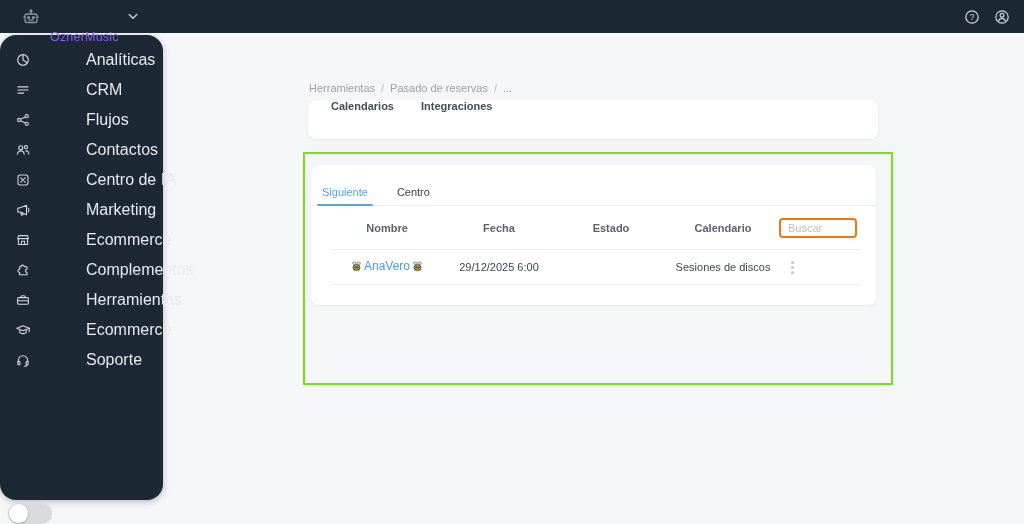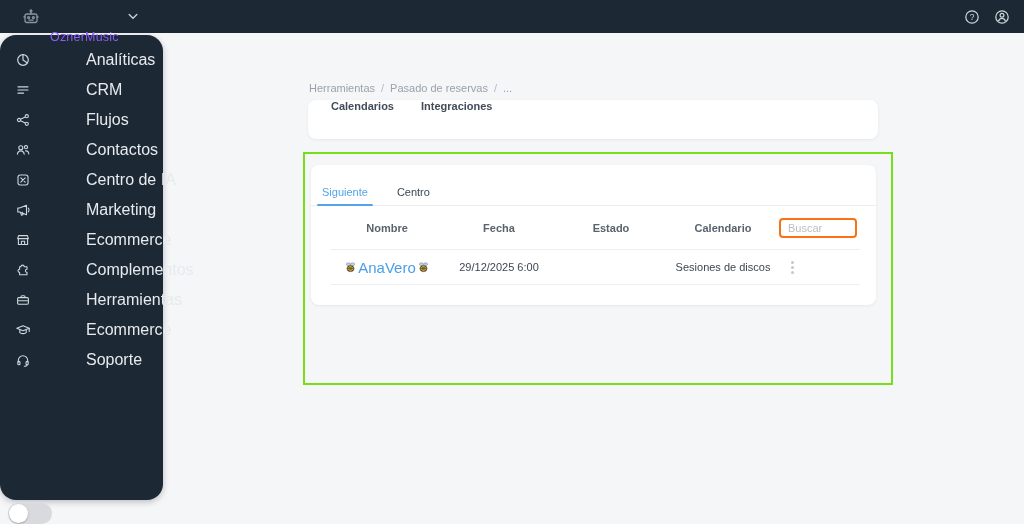--- a/index.html
+++ b/index.html
@@ -67,21 +67,21 @@
   .c1,.c2,.c3,.c4 { flex:0 0 112px; }
   .c5 { flex:1; display:flex; align-items:center; }
   .th { color:#59636e; font-weight:bold; }
   .td { color:#3d4754; }
   .search-input { width:78px; height:20px; border:2px solid #f97316; border-radius:4px;
                   font-size:11px; padding:0 7px; color:#3d4754; outline:none;
                   font-family:"Liberation Sans","DejaVu Sans",sans-serif; }
   .search-input::placeholder { color:#b9c0c7; }
 
   .name-cell { display:inline-flex; align-items:center; gap:1px; justify-content:center; }
-  .name-link { color:#4a9ee8; cursor:pointer; font-size:15px; }
+  .name-link { color:#4a9ee8; cursor:pointer; font-size:12px; }
   .bee { display:block; }
 
   .kebab { display:flex; flex-direction:column; gap:2px; padding:4px 6px;
            margin-left:6px; cursor:pointer; }
   .kebab span { width:3px; height:3px; border-radius:50%; background:#c2c8ce; display:block; }
 </style>
 </head>
 <body>
 
 <div class="topbar">

